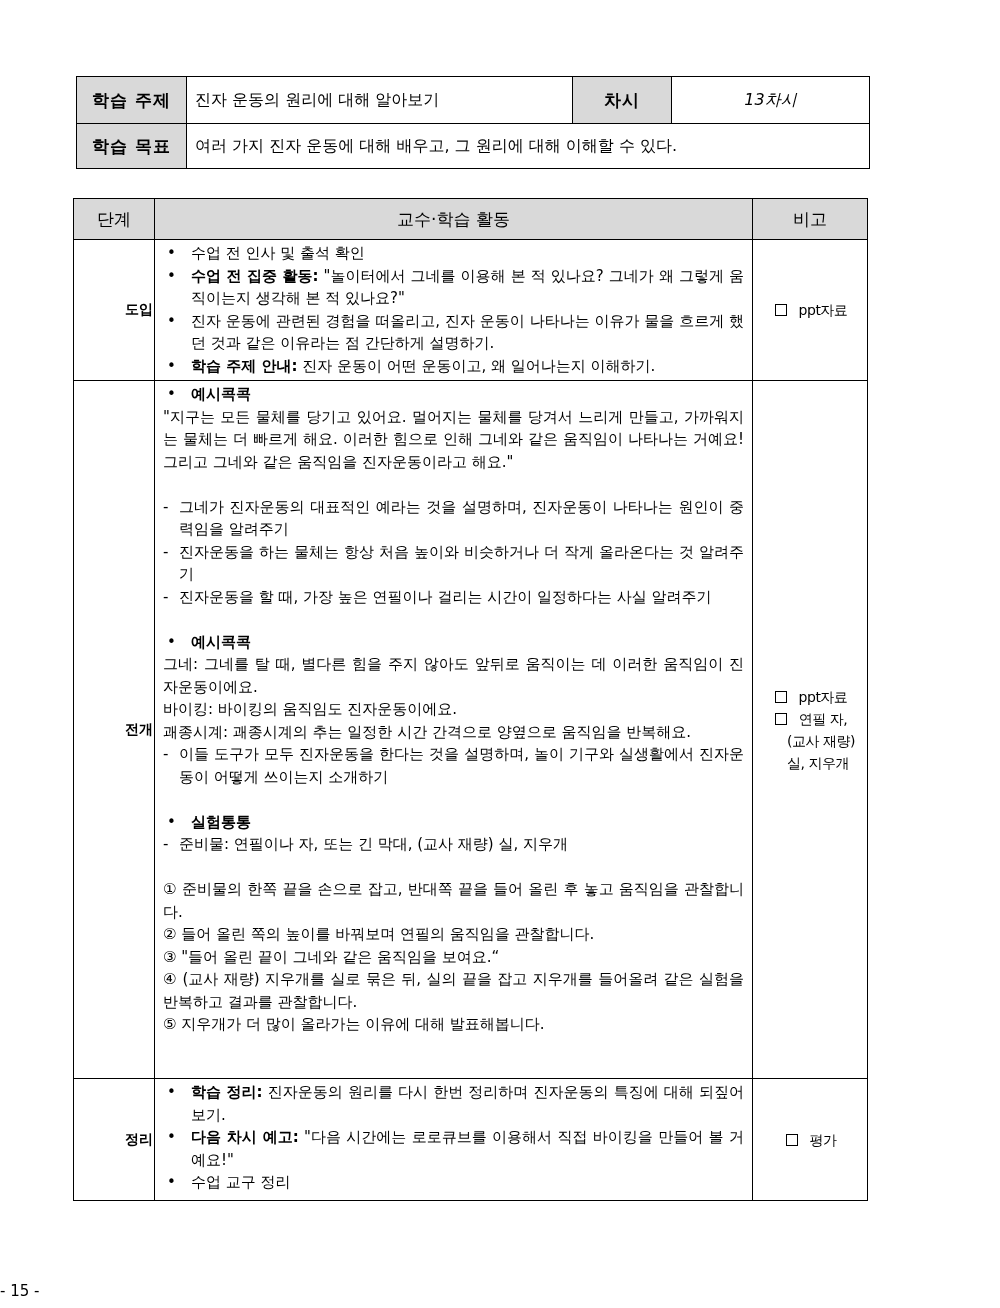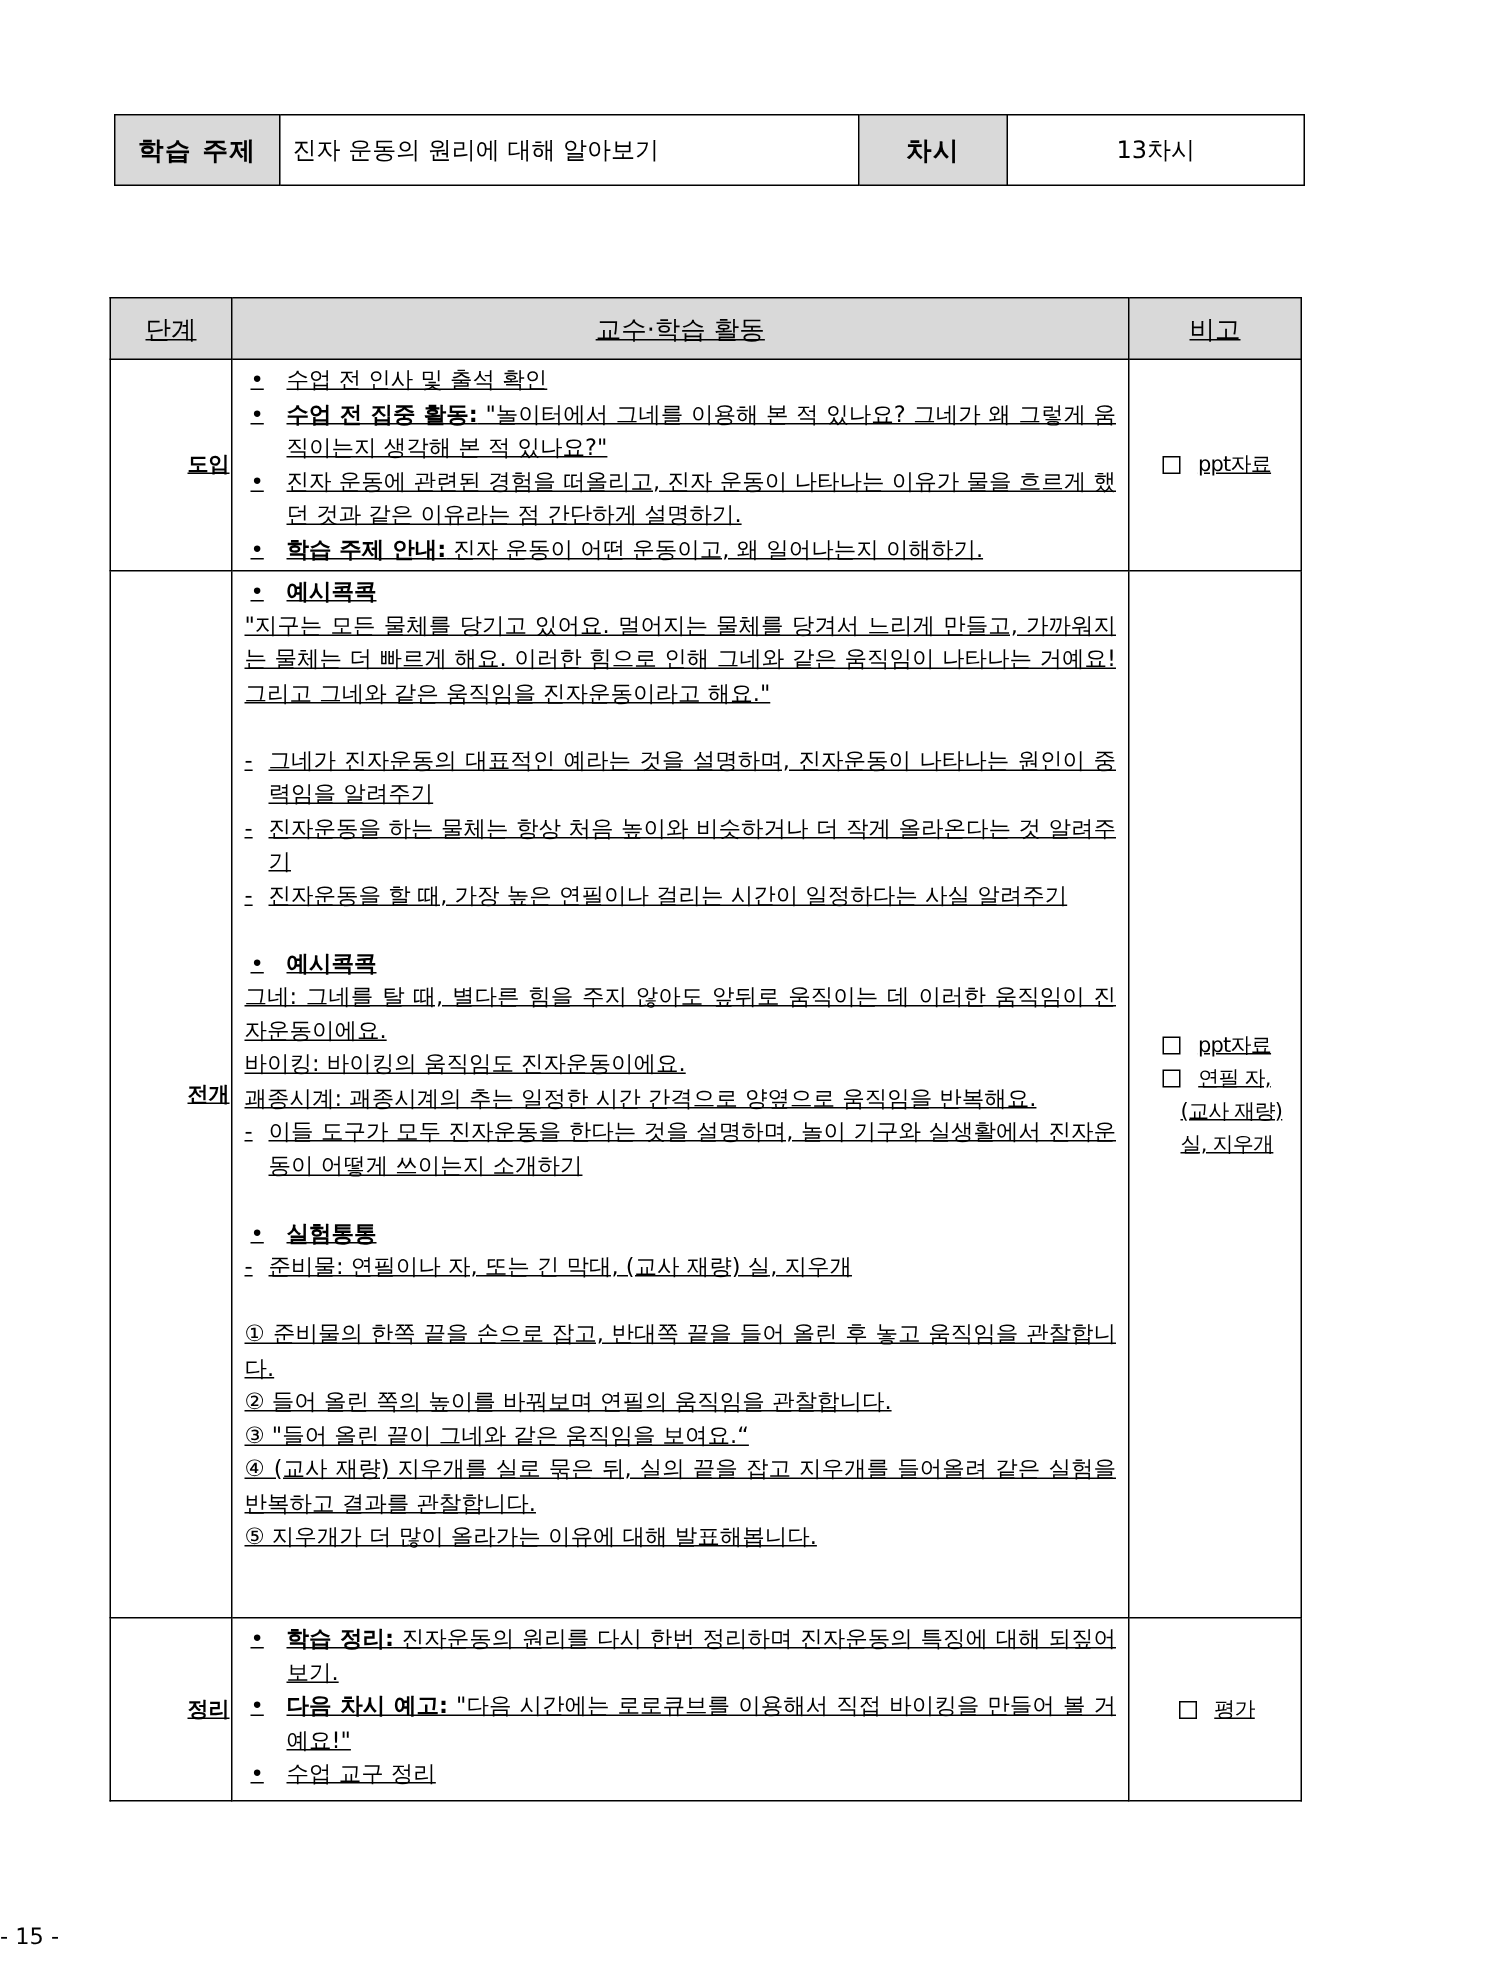--- a/index.html
+++ b/index.html
@@ -1,23 +1,23 @@
 <!DOCTYPE html>
 <html><head>
 <meta charset="utf-8">
 <style>
   html, body { margin:0; padding:0; background:#ffffff; }
   body { width:1000px; height:1308px; position:relative; font-family:"DejaVu Sans", sans-serif; color:#000; overflow:hidden; }
   .hdr-table { position:absolute; left:76px; top:76px; width:794px; border-collapse:collapse; table-layout:fixed; }
   .hdr-table td { border:1.5px solid #000; font-size:16px; padding:0 8px; height:46px; }
   .hdr-table tr:nth-child(2) td { height:44px; }
   .hdr-table .lbl { background:#d9d9d9; font-weight:bold; text-align:center; font-size:17px; letter-spacing:1px; }
-  .hdr-table .center { text-align:center; }
+  .hdr-table .center { text-align:center;font-style:italic; }
   .main-table { position:absolute; left:73px; top:198px; width:795px; border-collapse:collapse; table-layout:fixed; }
-  .main-table th, .main-table td { border:1.5px solid #000; vertical-align:top;text-decoration:underline; }
+  .main-table th, .main-table td { border:1.5px solid #000; vertical-align:top; }
   .main-table th { background:#d9d9d9; font-weight:normal; font-size:17px; height:38px; vertical-align:middle; }
   .stage { font-weight:bold; font-size:14px; text-align:right; vertical-align:middle !important; }
   .act { padding:2px 8px 2px 8px; font-size:15px; line-height:22.5px; }
   .act .ln { display:block; text-align:justify; }
   .bul { display:flex; }
   .bul .dot { width:24px; flex:0 0 24px; padding-left:4px; }
   .bul .txt { flex:1; text-align:justify; }
   .dash { display:flex; }
   .dash .d { width:16px; flex:0 0 16px; }
   .dash .txt { flex:1; text-align:justify; }
@@ -38,20 +38,24 @@
       <col style="width:386px">
       <col style="width:99px">
       <col>
     </colgroup>
   <tbody>
       <tr>
     <td class="lbl">학습 주제</td>
     <td>진자 운동의 원리에 대해 알아보기</td>
     <td class="lbl">차시</td>
     <td class="center">13차시</td>
+  </tr>
+  <tr>
+    <td class="lbl">학습 목표</td>
+    <td colspan="3">여러 가지 진자 운동에 대해 배우고, 그 원리에 대해 이해할 수 있다.</td>
   </tr>
 </tbody>
   </table>
 
 <table class="main-table">
   <colgroup>
       <col style="width:81px">
       <col style="width:598px">
       <col>
     </colgroup>

